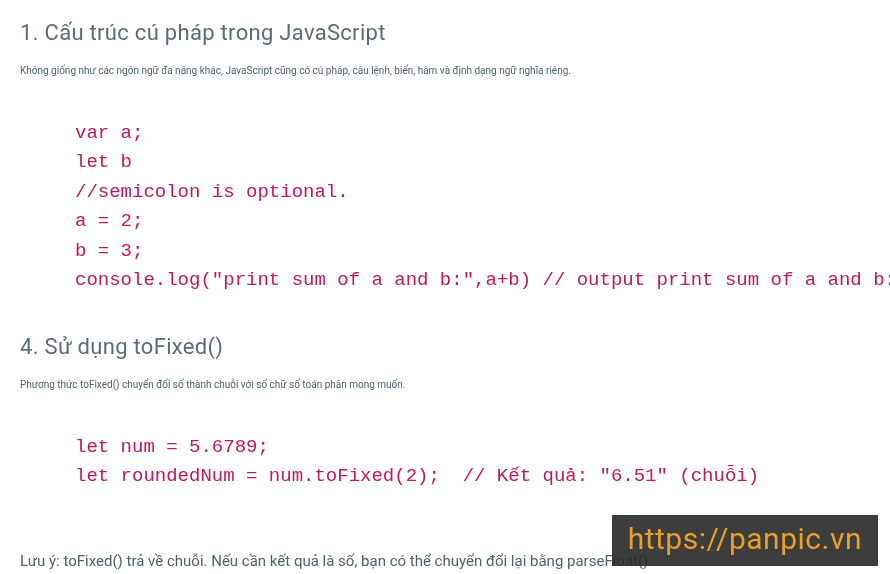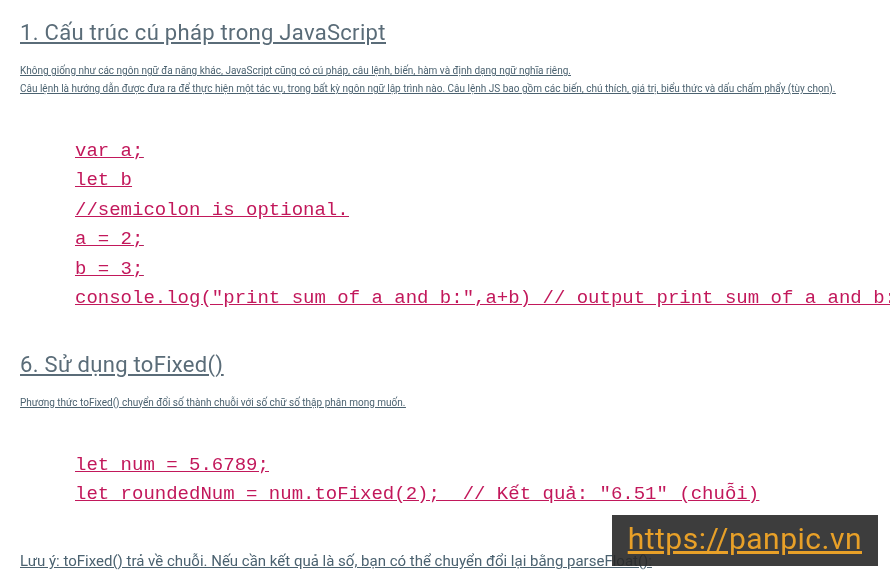--- a/index.html
+++ b/index.html
@@ -1,19 +1,18 @@
 <!DOCTYPE html>
 <html><head>
   <meta charset="utf-8">
   <style>
     * {
       margin: 0;
       padding: 0;
       box-sizing: border-box;
-      text-decoration: underline;
     }
     body {
       font-family: -apple-system, BlinkMacSystemFont, "Segoe UI", Roboto, sans-serif;
       background: #ffffff;
       color: #4b6270;
       width: 890px;
       height: 574px;
       padding: 20px;
       position: relative;
       overflow: hidden;
@@ -64,34 +63,33 @@
       right: 20px;
     }
   </style>
 </head>
 <body>
 
 <h2 class="section-heading">1. Cấu trúc cú pháp trong JavaScript</h2>
 
 <div class="paragraph-block">
   <p class="body-text">Không giống như các ngôn ngữ đa năng khác, JavaScript cũng có cú pháp, câu lệnh, biến, hàm và định dạng ngữ nghĩa riêng.</p>
-  <p class="body-text">Câu lệnh là hướng dẫn được đưa ra để thực hiện một tác vụ, trong bất kỳ ngôn ngữ lập trình nào. Câu lệnh JS bao gồm các biến, chú thích, giá trị, biểu thức và dấu chấm phẩy (tùy chọn).</p>
 </div>
 
 <div class="code-block">var a;
 let b
 //semicolon is optional.
 a = 2;
 b = 3;
 console.log("print sum of a and b:",a+b) // output print sum of a and b: 5</div>
 
-<h2 class="section-heading">6. Sử dụng toFixed()</h2>
+<h2 class="section-heading">4. Sử dụng toFixed()</h2>
 
 <div class="paragraph-block">
-  <p class="body-text">Phương thức toFixed() chuyển đổi số thành chuỗi với số chữ số thập phân mong muốn.</p>
+  <p class="body-text">Phương thức toFixed() chuyển đổi số thành chuỗi với số chữ số toán phân mong muốn.</p>
 </div>
 
 <div class="code-block">let num = 5.6789;
 let roundedNum = num.toFixed(2);  // Kết quả: "6.51" (chuỗi)</div>
 
 <p class="bottom-note">Lưu ý: toFixed() trả về chuỗi. Nếu cần kết quả là số, bạn có thể chuyển đổi lại bằng parseFloat():</p>
 
 <div class="watermark">https://panpic.vn</div>
 
 </body></html>

